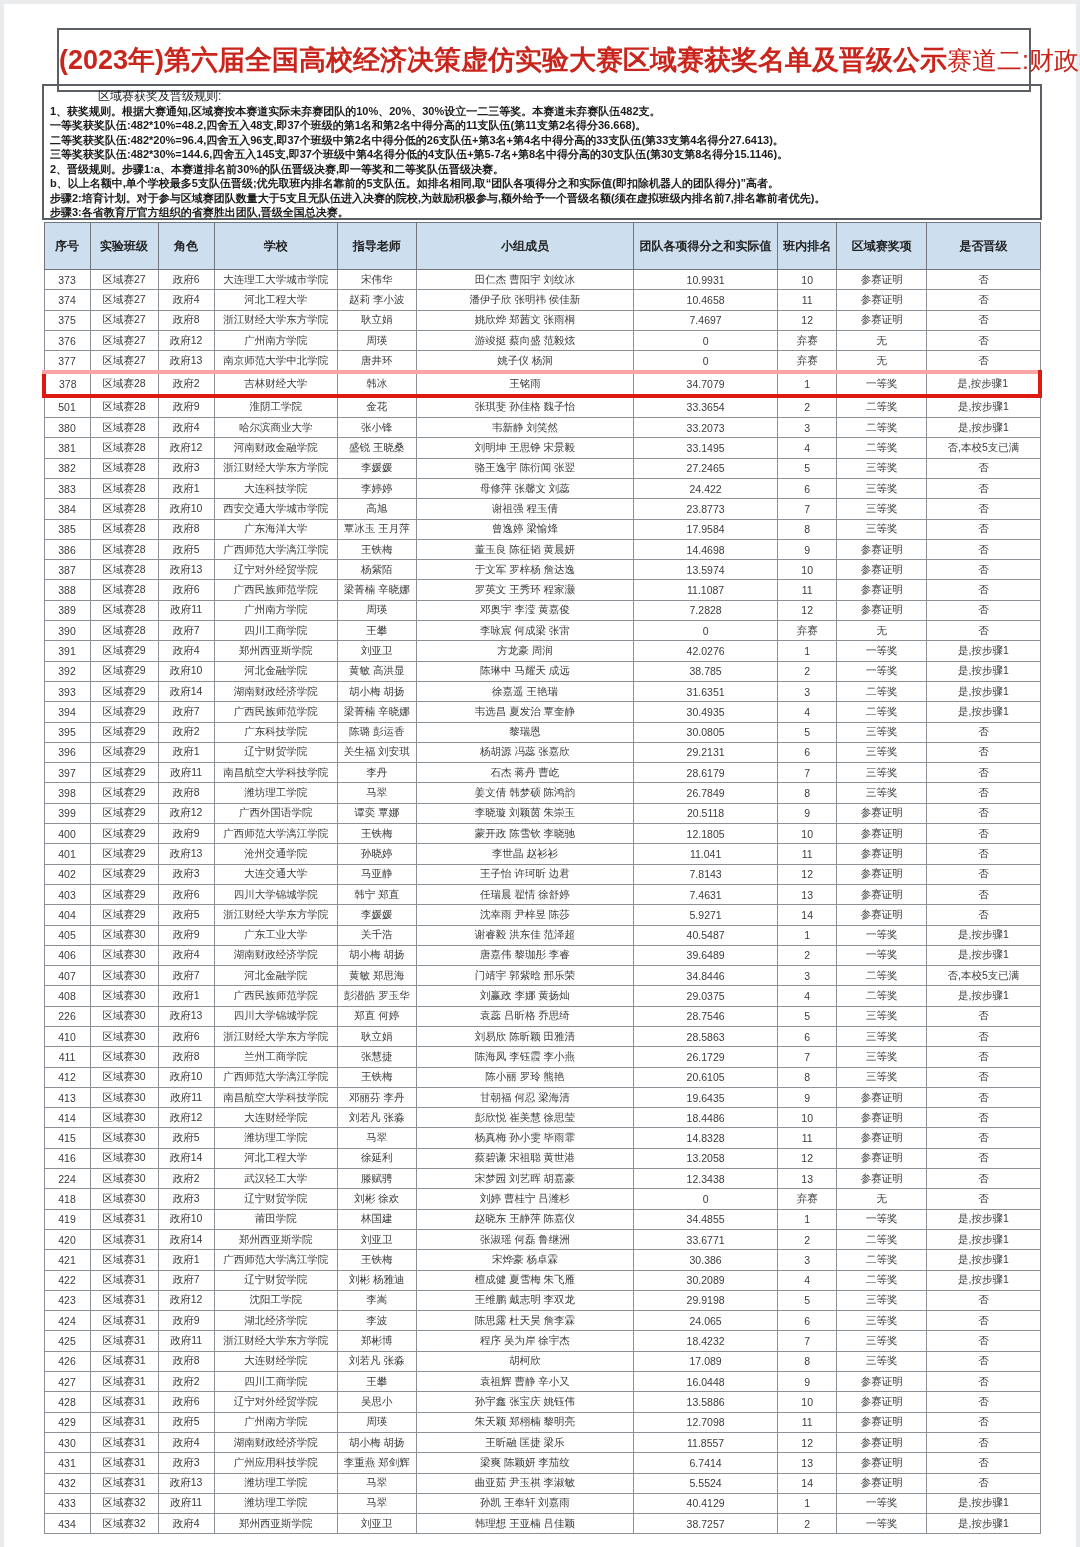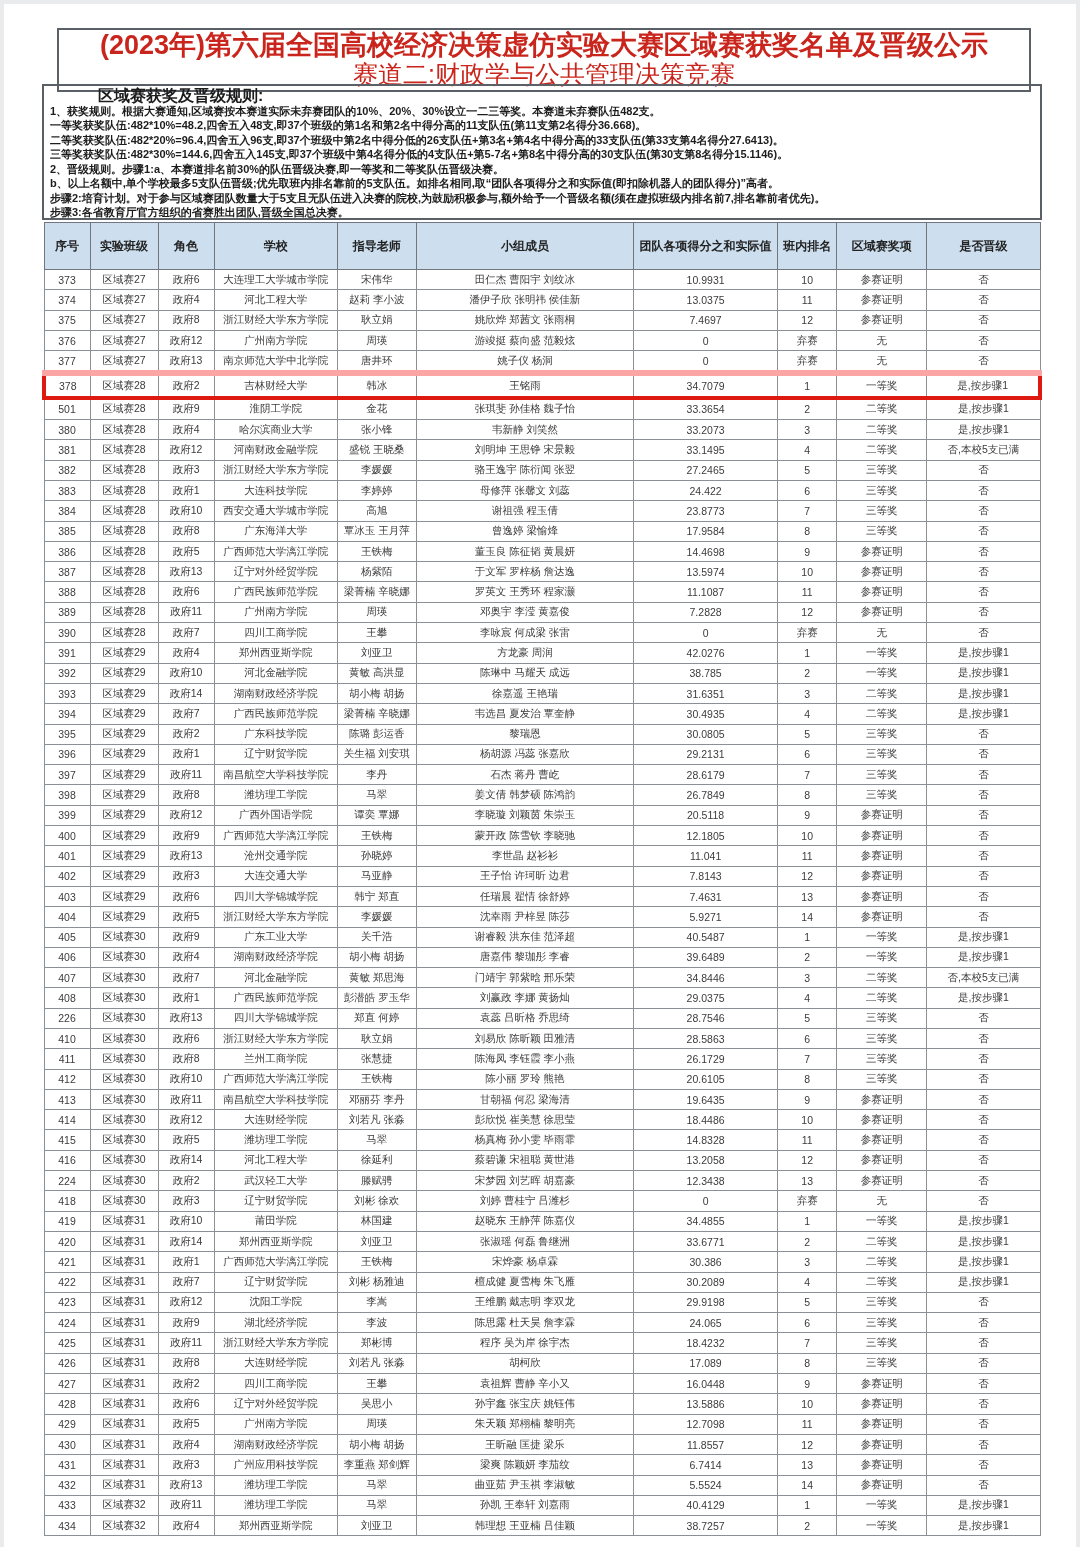--- a/index.html
+++ b/index.html
@@ -10,51 +10,51 @@
     position:relative;
   }
   .page{
     position:absolute;left:4px;top:4px;right:4px;bottom:0;
     background:#ffffff;
   }
   
   .title-box{
     position:absolute;left:53px;top:24px;width:970px;height:60px;
     border:2px solid #5a6066;
-    display:flex;flex-direction:column;justify-content:flex-start;align-items:center;
+    display:flex;flex-direction:row;justify-content:space-between;align-items:center;
   }
   .title-line1{
     color:#c9251c;font-weight:bold;font-size:27px;line-height:30px;letter-spacing:0px;white-space:nowrap;
   }
   .title-line2{
     color:#c9251c;font-weight:normal;font-size:25px;line-height:28px;white-space:nowrap;
   }
   
   .rules-box{
     position:absolute;left:38px;top:80px;width:1000px;height:136px;
     border:2px solid #5a6066;
     padding:3px 6px;box-sizing:border-box;
     color:#1c1c1c;
   }
-  .rule-heading{font-size:16px;font-weight:bold;line-height:14.5px;padding-left:48px;}
+  .rule-heading{font-size:12px;font-weight:normal;line-height:14.5px;padding-left:48px;}
   .rule-line{font-size:11px;font-weight:bold;line-height:14.5px;white-space:nowrap;}
   
   .awards-table{
     position:absolute;left:38px;top:218px;
     border-collapse:collapse;table-layout:fixed;width:1000px;
   }
   .awards-table th{
     background:#cddfee;color:#222;font-size:12px;font-weight:bold;
     border:1px solid #70767c;height:22px;padding:12px 2px;overflow:hidden;white-space:nowrap;text-align:center;
   }
   .awards-table td{
     color:#3b3b3b;font-size:10.5px;
     border:1px solid #8a9096;height:19.3px;padding:0 2px;overflow:hidden;white-space:nowrap;text-align:center;
   }
-  tr.hl td{border-top:6px solid #fca5a5;border-bottom:4px solid #de1a10;}
+  tr.hl td{border-top:4px solid #fca5a5;border-bottom:4px solid #de1a10;}
   tr.hl td:first-child{border-left:4px solid #de1a10;}
   tr.hl td:last-child{border-right:4px solid #de1a10;}
 </style>
 </head>
 <body>
 
 <div class="page">
 
   <div class="title-box">
     <div class="title-line1">(2023年)第六届全国高校经济决策虚仿实验大赛区域赛获奖名单及晋级公示</div>
@@ -115,21 +115,21 @@
           <td>参赛证明</td>
           <td>否</td>
         </tr>
         <tr>
           <td>374</td>
           <td>区域赛27</td>
           <td>政府4</td>
           <td>河北工程大学</td>
           <td>赵莉 李小波</td>
           <td>潘伊子欣 张明祎 侯佳新</td>
-          <td>13.0375</td>
+          <td>10.4658</td>
           <td>11</td>
           <td>参赛证明</td>
           <td>否</td>
         </tr>
         <tr>
           <td>375</td>
           <td>区域赛27</td>
           <td>政府8</td>
           <td>浙江财经大学东方学院</td>
           <td>耿立娟</td>

